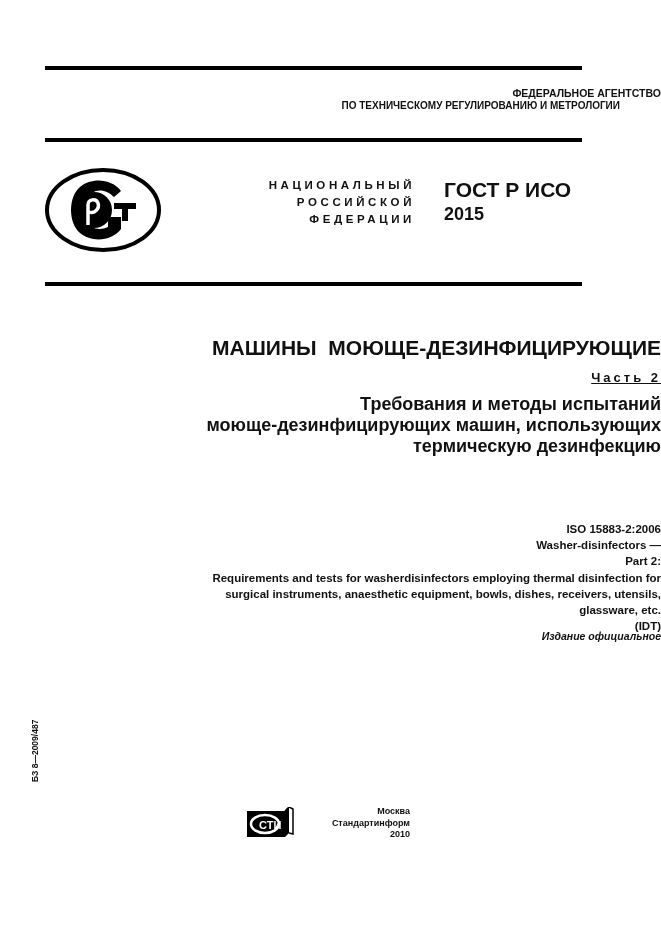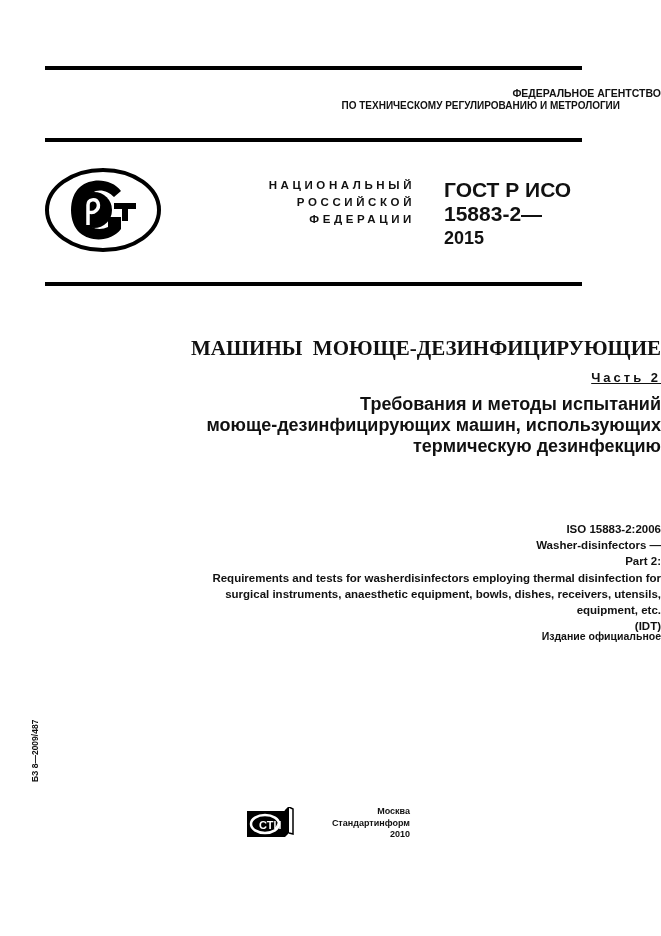--- a/index.html
+++ b/index.html
@@ -7,25 +7,25 @@
   .rule { position:absolute; left:45px; width:537px; height:4px; background:#000; }
   .abs { position:absolute; }
   .center { text-align:right; }
   .b { font-weight:bold; }
   #agency1 { left:0; width:661px; top:87px; font-size:10.5px; }
   #agency2 { left:0; width:620px; top:100px; font-size:10px; }
   #logo { left:44px; top:167px; width:118px; height:86px; }
   #natstd { left:205px; top:177px; width:210px; font-size:11.5px; letter-spacing:3.6px; line-height:17px; }
   #gost { left:444px; top:178px; font-size:21px; line-height:24px; }
   #gost .l3 { font-size:18px; }
-  #title { left:0; width:661px; top:336px; font-size:21px;font-family:Liberation Serif, serif; }
+  #title { left:0; width:661px; top:336px; font-size:21px; }
   #part { left:0; width:661px; top:370px; font-size:13px; letter-spacing:3px;text-decoration:underline; }
   #subtitle { left:0; width:661px; top:394px; font-size:18px; line-height:21px; }
   #iso { left:0; width:661px; top:481px; font-size:11.5px; line-height:16.2px;margin-top:40px; }
-  #edition { left:0; width:661px; top:630px; font-size:10.5px; }
+  #edition { left:0; width:661px; top:630px; font-size:10.5px;font-style:italic; }
   #sidecode { left:30px; top:782px; transform-origin:0 0; transform:rotate(-90deg); font-size:8.5px; white-space:nowrap; }
   #pub-logo { left:245px; top:807px; width:50px; height:30px;text-decoration:underline; }
   #publisher { left:300px; top:806px; width:110px; font-size:9px; line-height:11.5px; }
 </style>
 </head>
 <body>
 
 <div class="rule" style="top:66px;"></div>
 <div class="abs center b" id="agency1">ФЕДЕРАЛЬНОЕ АГЕНТСТВО</div>
 <div class="abs center b" id="agency2">ПО ТЕХНИЧЕСКОМУ РЕГУЛИРОВАНИЮ И МЕТРОЛОГИИ</div>
@@ -43,41 +43,40 @@
 </div>
 
 <div class="abs center b" id="natstd">
   <div>НАЦИОНАЛЬНЫЙ</div>
   <div>РОССИЙСКОЙ</div>
   <div>ФЕДЕРАЦИИ</div>
 </div>
 
 <div class="abs b" id="gost">
   <div>ГОСТ Р ИСО</div>
-  <div>15883-2—</div>
   <div class="l3">2015</div>
 </div>
 
 <div class="rule" style="top:282px;"></div>
 
 <div class="abs center b" id="title" style="white-space:pre;">МАШИНЫ  МОЮЩЕ-ДЕЗИНФИЦИРУЮЩИЕ</div>
 <div class="abs center b" id="part">Часть 2</div>
 <div class="abs center b" id="subtitle">
   <div>Требования и методы испытаний</div>
   <div>моюще-дезинфицирующих машин, использующих</div>
   <div>термическую дезинфекцию</div>
 </div>
 
 <div class="abs center b" id="iso">
   <div>ISO 15883-2:2006</div>
   <div>Washer-disinfectors —</div>
   <div>Part 2:</div>
   <div>Requirements and tests for washerdisinfectors employing thermal disinfection for</div>
   <div>surgical instruments, anaesthetic equipment, bowls, dishes, receivers, utensils,</div>
-  <div>equipment, etc.</div>
+  <div>glassware, etc.</div>
   <div>(IDT)</div>
 </div>
 
 <div class="abs center b" id="edition">Издание официальное</div>
 
 <div class="abs b" id="sidecode">БЗ 8—2009/487</div>
 
 <div class="abs" id="pub-logo">
   <svg width="50" height="30" viewBox="0 0 50 30">
     <path d="M2 4 L40 4 L44 0 L44 26 L40 30 L2 30 Z" fill="#000"></path>

